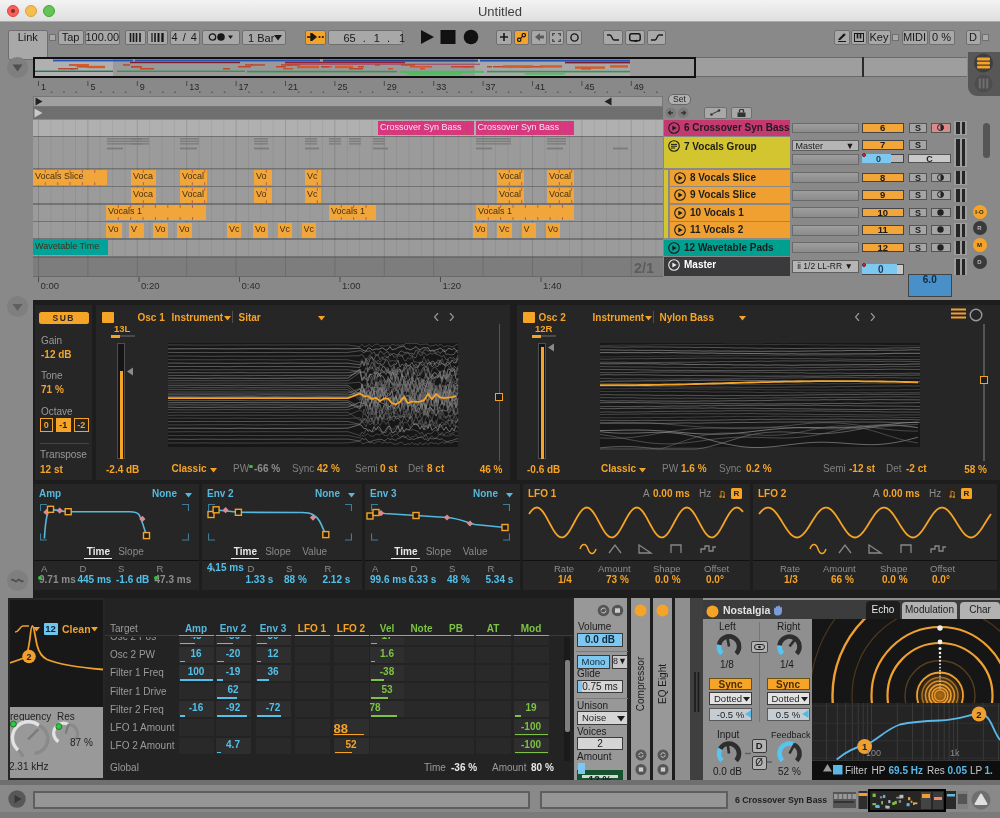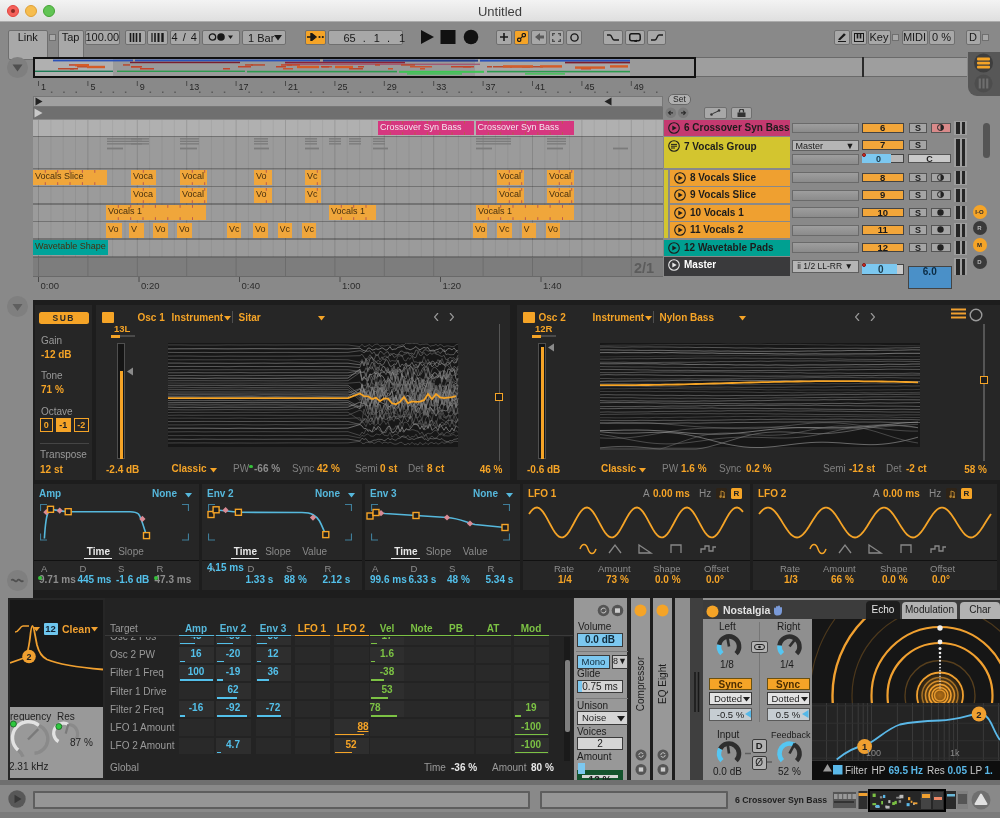--- a/index.html
+++ b/index.html
@@ -10,21 +10,21 @@
 </style></head><body>
 <div style="left:0px;top:0px;width:1000px;height:22px;background:linear-gradient(#f3f3f3,#dfdfdf);border-bottom:1px solid #ababab;"></div>
 <div style="left:6.5px;top:4.5px;width:12px;height:12px;background:#f5605a;border:1px solid #e2443e;border-radius:50%;"></div>
 <div style="left:24.5px;top:4.5px;width:12px;height:12px;background:#f6bd4f;border:1px solid #dfa036;border-radius:50%;"></div>
 <div style="left:42.5px;top:4.5px;width:12px;height:12px;background:#61c454;border:1px solid #45a435;border-radius:50%;"></div>
 <div style="left:10.5px;top:8.5px;width:4px;height:4px;background:#8a2b24;border-radius:50%;"></div>
 <div style="left:0px;top:4px;left:462px;width:76px;text-align:center;font-size:13px;color:#3e3e3e;">Untitled</div>
 <div style="left:0px;top:22px;width:1000px;height:28px;background:#898989;"></div>
 <div class="btn" style="left:8px;top:29.5px;width:39.5px;height:30px;font-size:11px;">Link</div>
 <div style="left:48.5px;top:33.5px;width:7px;height:7.5px;background:#a8a8a8;border:1px solid #6f6f6f;"></div>
-<div class="btn" style="left:57.5px;top:29.5px;width:26px;height:29px;font-size:11px;">Tap</div>
+<div class="btn" style="left:57.5px;top:29.5px;width:26px;height:15px;font-size:11px;">Tap</div>
 <div class="btn" style="left:84.5px;top:29.5px;width:35.5px;height:15px;font-size:11px;">100.00</div>
 <div class="btn" style="left:125px;top:29.5px;width:20.5px;height:15px;font-size:11px;"></div>
 <div class="btn" style="left:147px;top:29.5px;width:20.5px;height:15px;font-size:11px;"></div>
 <svg style="left:129px;top:32.5px" width="13" height="9">
     <g stroke="#181818" fill="none">
       <path d="M1.5 0v9M4.5 0v9M7.5 0v9M11 0v9" stroke-width="1.6"></path>
     </g>
   </svg>
 <svg style="left:151px;top:32.5px" width="13" height="9">
     <g stroke="#181818" fill="none">
@@ -500,21 +500,21 @@
 <div style="left:303.5px;top:223.5px;font-size:9px;color:#46300f;overflow:hidden;width:11.5px;">Vc</div>
 <div style="left:473px;top:222.5px;width:14px;height:15px;background:#f0a63b;overflow:hidden;"></div>
 <div style="left:475px;top:223.5px;font-size:9px;color:#46300f;overflow:hidden;width:11px;">Vo</div>
 <div style="left:497px;top:222.5px;width:14.5px;height:15px;background:#f0a63b;overflow:hidden;"></div>
 <div style="left:499px;top:223.5px;font-size:9px;color:#46300f;overflow:hidden;width:11.5px;">Vc</div>
 <div style="left:521.5px;top:222.5px;width:14.0px;height:15px;background:#f0a63b;overflow:hidden;"></div>
 <div style="left:523.5px;top:223.5px;font-size:9px;color:#46300f;overflow:hidden;width:11.0px;">V</div>
 <div style="left:545.5px;top:222.5px;width:14.5px;height:15px;background:#f0a63b;overflow:hidden;"></div>
 <div style="left:547.5px;top:223.5px;font-size:9px;color:#46300f;overflow:hidden;width:11.5px;">Vo</div>
 <div style="left:33px;top:240px;width:74.5px;height:15px;background:#00a39a;overflow:hidden;"></div>
-<div style="left:35px;top:241px;font-size:9px;color:#46300f;overflow:hidden;width:71.5px;">Wavetable Shape</div>
+<div style="left:35px;top:241px;font-size:9px;color:#46300f;overflow:hidden;width:71.5px;">Wavetable Time</div>
 <div style="left:33px;top:256.5px;width:630px;height:1.5px;background:#696969;"></div>
 <div style="left:33px;top:275.5px;width:630px;height:1.5px;background:#696969;"></div>
 <div style="left:634px;top:260px;font-size:14.5px;font-weight:bold;color:#5c5c5c;">2/1</div>
 <svg style="left:33px;top:277px" width="630" height="14">
     <path d="M5.5 0v5" stroke="#4a4a4a"></path>
     <text x="7.5" y="11.5" font-size="9.5" fill="#2c2c2c" font-family="Liberation Sans">0:00</text>
     <path d="M106.0 0v5" stroke="#4a4a4a"></path>
     <text x="108.0" y="11.5" font-size="9.5" fill="#2c2c2c" font-family="Liberation Sans">0:20</text>
     <path d="M206.5 0v5" stroke="#4a4a4a"></path>
     <text x="208.5" y="11.5" font-size="9.5" fill="#2c2c2c" font-family="Liberation Sans">0:40</text>
@@ -673,21 +673,21 @@
 <div style="left:961.5px;top:258.5px;width:3.8px;height:16px;background:#252525;"></div>
 <div style="left:861.5px;top:153.5px;width:42.5px;height:9.5px;background:#b8b8b8;border:1px solid #444;"></div>
 <div style="left:862px;top:154px;width:29px;height:8.5px;background:#7cc8f0;"></div>
 <div style="left:876px;top:153.5px;font-size:9px;font-weight:bold;color:#1a3a4a;">0</div>
 <div style="left:861.5px;top:153px;width:4px;height:4px;background:#e03020;border-radius:50%;border:1px solid #801818;"></div>
 <div style="left:908px;top:153.5px;width:43px;height:9.5px;background:#c9c9c9;border:1px solid #555;color:#222;font-size:9px;font-weight:bold;text-align:center;line-height:8px;">C</div>
 <div style="left:861.5px;top:263.5px;width:42.5px;height:11px;background:#c9c9c9;border:1px solid #444;"></div>
 <div style="left:862px;top:264px;width:35px;height:10px;background:#7cc8f0;"></div>
 <div style="left:878px;top:263.5px;font-size:10px;font-weight:bold;color:#1a3a4a;">0</div>
 <div style="left:861.5px;top:262.5px;width:4.5px;height:4.5px;background:#e03020;border-radius:50%;border:1px solid #801818;"></div>
-<div style="left:908px;top:266px;width:43.5px;height:23px;background:#4a90c8;border:1px solid #444;color:#0c2c44;font-size:10px;font-weight:bold;text-align:center;line-height:9px;">6.0</div>
+<div style="left:908px;top:274px;width:43.5px;height:23px;background:#4a90c8;border:1px solid #444;color:#0c2c44;font-size:10px;font-weight:bold;text-align:center;line-height:9px;">6.0</div>
 <div style="left:967px;top:50px;width:33px;height:250px;background:#898989;"></div>
 <div style="left:967.5px;top:52px;width:32.5px;height:43.5px;background:#575757;border-bottom-left-radius:9px;"></div>
 <svg style="left:972.5px;top:52.5px" width="21" height="20">
     <circle cx="10.5" cy="10" r="9.5" fill="#3e3e3e"></circle>
     <rect x="4" y="4.6" width="13" height="2.8" rx="1" fill="#f5a427"></rect>
     <rect x="4" y="8.7" width="13" height="2.8" rx="1" fill="#f5a427"></rect>
     <rect x="4" y="12.8" width="13" height="2.8" rx="1" fill="#f5a427"></rect>
   </svg>
 <svg style="left:973.5px;top:74px" width="19" height="19">
     <circle cx="9.5" cy="9.5" r="9" fill="#4d4d4d"></circle>
@@ -1195,21 +1195,21 @@
 <div style="left:370.5px;top:64.7px;width:35px;height:16.2px;background:#292929;"></div>
 <div style="left:408.5px;top:64.7px;width:35px;height:16.2px;background:#2e2e2e;"></div>
 <div style="left:408.5px;top:65.8px;width:35px;text-align:center;font-size:10px;font-weight:bold;color:#7cc244;">19</div>
 <div style="left:409.5px;top:78.8px;width:6px;height:1.8px;background:#7cc244;"></div>
 <div style="left:5px;top:85.5px;font-size:10px;color:#9a9a9a;">LFO 1 Amount</div>
 <div style="left:73.5px;top:82.9px;width:35px;height:16.2px;background:#292929;"></div>
 <div style="left:110.5px;top:82.9px;width:35px;height:16.2px;background:#292929;"></div>
 <div style="left:150.5px;top:82.9px;width:35px;height:16.2px;background:#292929;"></div>
 <div style="left:189.5px;top:82.9px;width:35px;height:16.2px;background:#292929;"></div>
 <div style="left:228.5px;top:82.9px;width:35px;height:16.2px;background:#2e2e2e;"></div>
-<div style="left:228.5px;top:84.0px;width:35px;text-align:right;font-size:10px;font-weight:bold;color:#f5a427;text-decoration:underline;">88</div>
+<div style="left:228.5px;top:84.0px;width:35px;text-align:left;font-size:13px;font-weight:bold;color:#f5a427;text-decoration:underline;">88</div>
 <div style="left:229.5px;top:97.0px;width:29px;height:1.8px;background:#f5a427;"></div>
 <div style="left:264.5px;top:82.9px;width:35px;height:16.2px;background:#292929;"></div>
 <div style="left:299.0px;top:82.9px;width:35px;height:16.2px;background:#292929;"></div>
 <div style="left:333.5px;top:82.9px;width:35px;height:16.2px;background:#292929;"></div>
 <div style="left:370.5px;top:82.9px;width:35px;height:16.2px;background:#292929;"></div>
 <div style="left:408.5px;top:82.9px;width:35px;height:16.2px;background:#2e2e2e;"></div>
 <div style="left:408.5px;top:84.0px;width:35px;text-align:center;font-size:10px;font-weight:bold;color:#7cc244;">-100</div>
 <div style="left:409.5px;top:97.0px;width:33px;height:1.8px;background:#7cc244;"></div>
 <div style="left:5px;top:103.7px;font-size:10px;color:#9a9a9a;">LFO 2 Amount</div>
 <div style="left:73.5px;top:101.1px;width:35px;height:16.2px;background:#292929;"></div>

